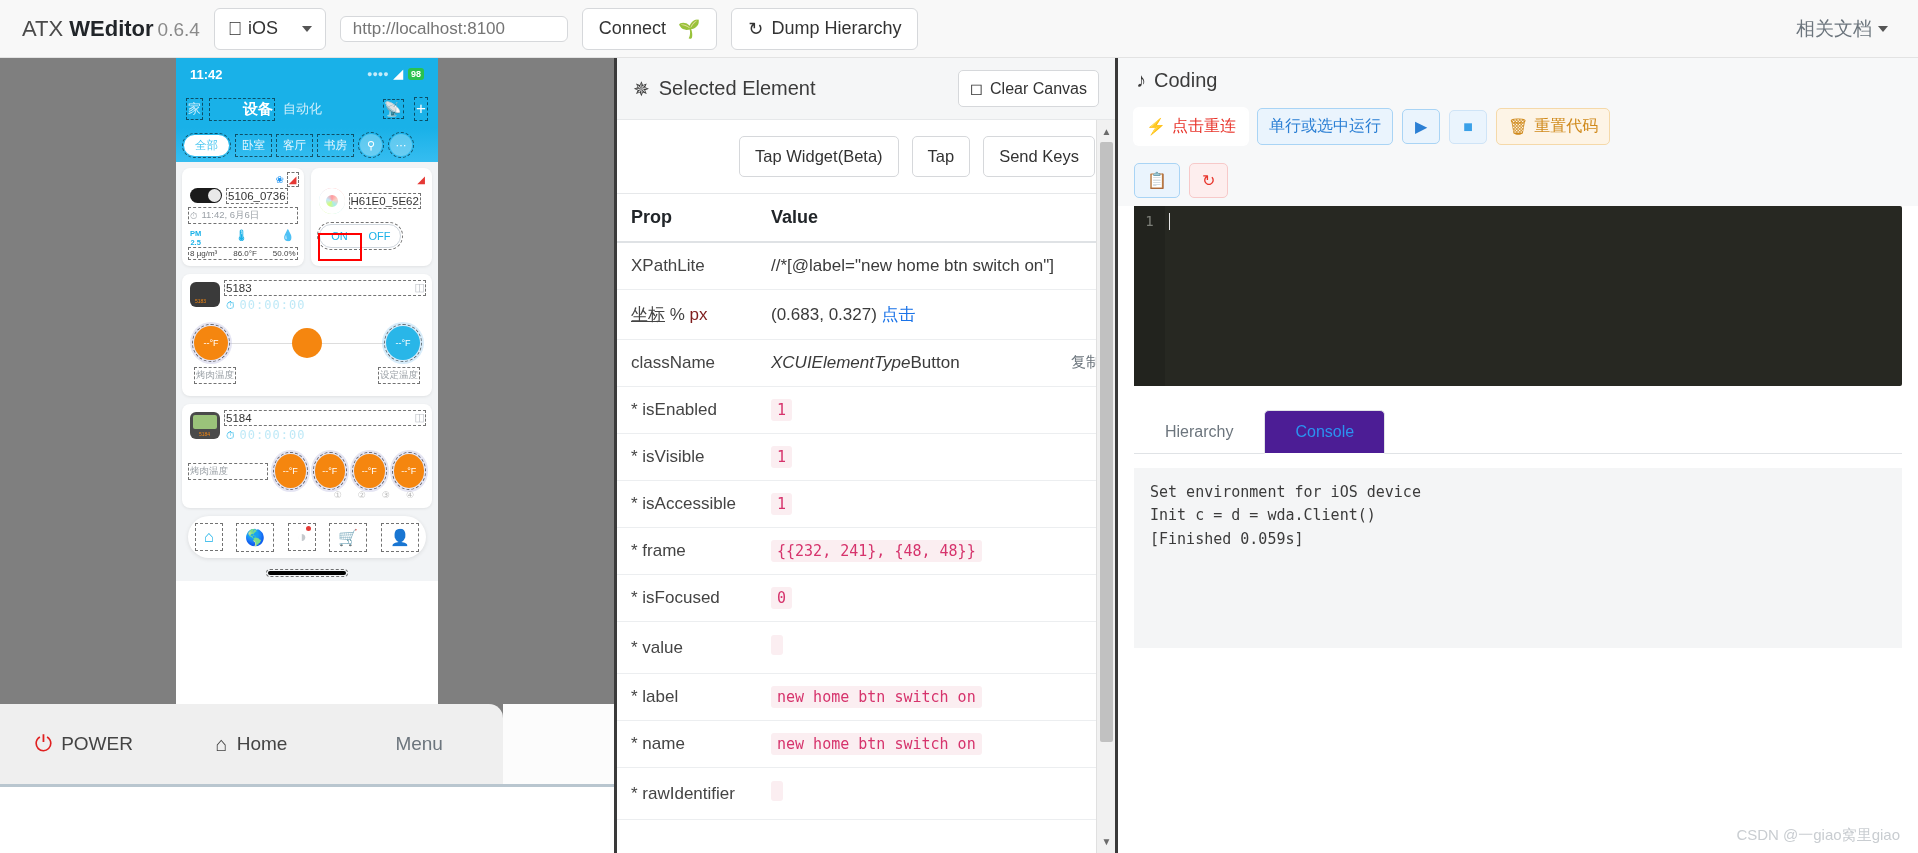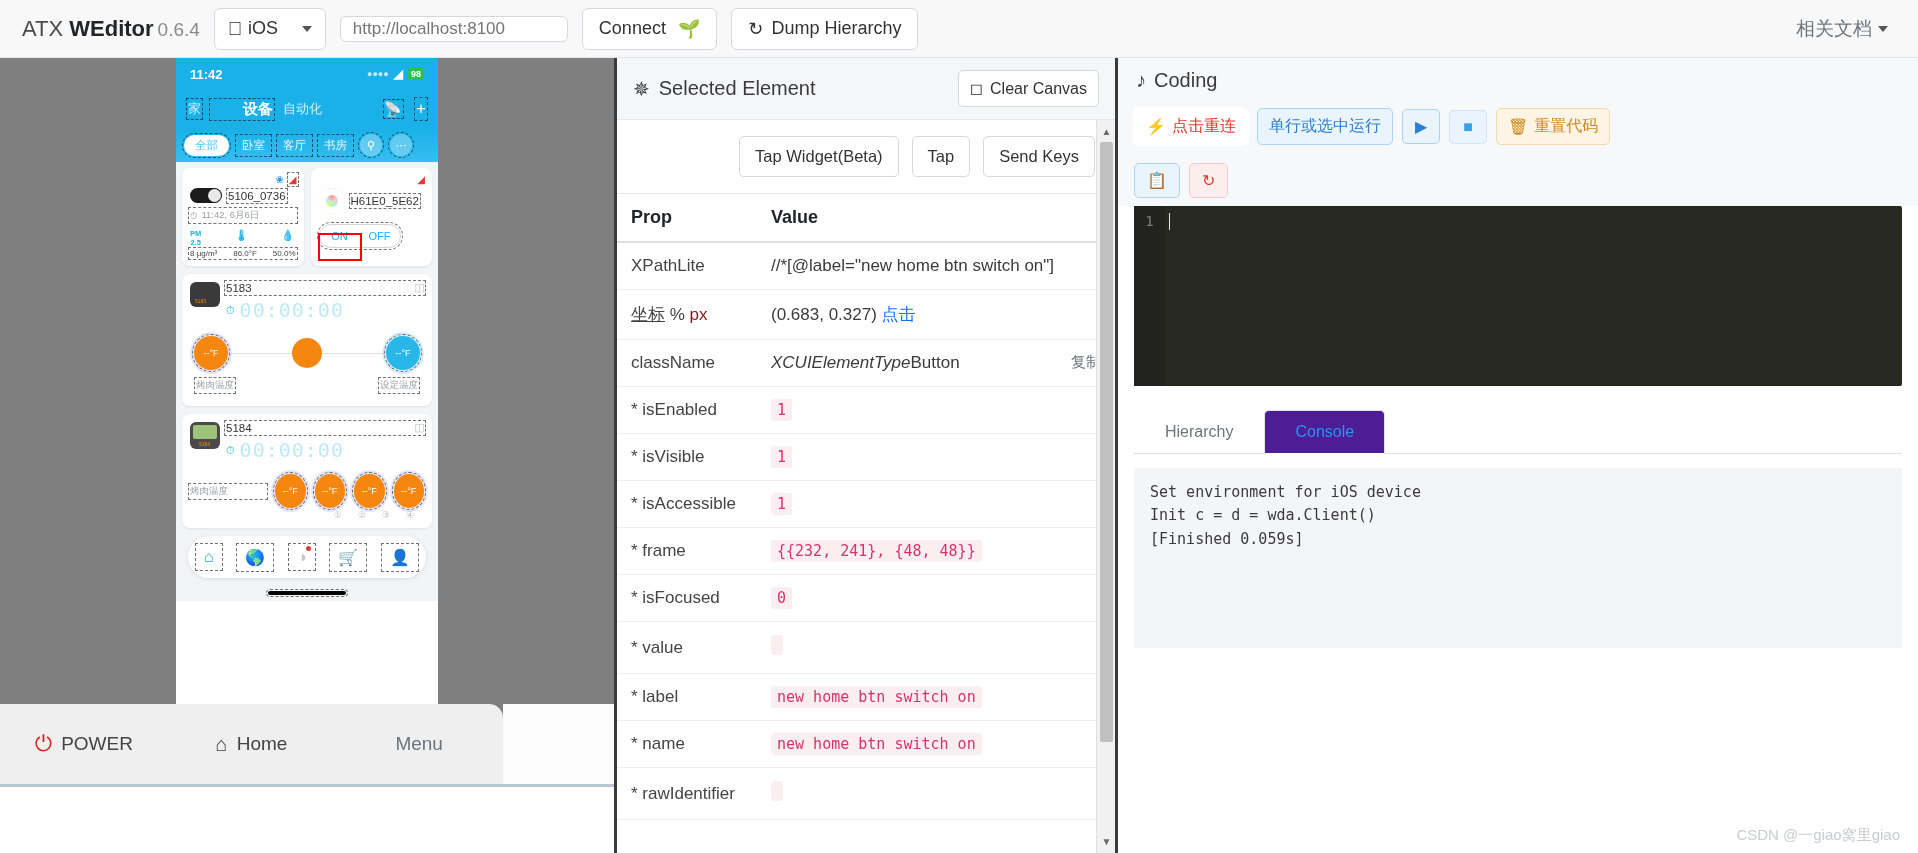--- a/index.html
+++ b/index.html
@@ -102,21 +102,21 @@
   .card-top { display:flex; align-items:center; gap:6px; }
   .dev-name { font-size: 11.5px; color:#333; }
   .mini-ico { position:absolute; top:6px; right:7px; display:flex; gap:5px; font-size:10px; }
   .sensor-row { display:flex; justify-content:space-between; margin-top:7px; font-size:8px; color:#444; }
   .sensor-row .lbl { color:#19b1e8; font-weight:bold; font-size:7.5px; text-align:center; }
   .time-line { display:flex; align-items:center; gap:4px; margin-top:6px; font-size:9.5px; color:#9aa0a6; }
   .onoff { display:flex; margin-top:10px; border:1px solid #cfd6dd; border-radius:15px; overflow:hidden; width:82px;}
   .onoff div { flex:1; text-align:center; font-size:11px; color:#19b1e8; padding:5px 0; }
   .sel-box { position:absolute; border:2px solid #ff0000; }
   .lcd { display:flex; align-items:center; gap:5px; margin-top:4px; }
-  .lcd .digits { color:#bfe9f7; font-size:20px; letter-spacing:1px; font-family:"DejaVu Sans Mono", monospace; }
+  .lcd .digits { color:#bfe9f7; font-size:12px; letter-spacing:1px; font-family:"DejaVu Sans Mono", monospace; }
   .temp-row { display:flex; align-items:center; justify-content:space-between; margin-top:14px; padding:0 4px; position:relative; }
   .bubble { width:34px;height:34px;border-radius:50%;display:flex;align-items:center;justify-content:center;color:#fff;font-size:9px; }
   .bubble.o { background:#f5860f; box-shadow: 0 0 0 4px rgba(180,180,220,.35); }
   .bubble.b { background:#29b6e8; box-shadow: 0 0 0 4px rgba(140,200,240,.35); }
   .bubble.plain { background:#f5860f; box-shadow:none; width:30px;height:30px; }
   .connector { position:absolute; left:40px; right:40px; top:17px; height:1px; background:#ddd; z-index:0; }
   .temp-labels { display:flex; justify-content:space-between; margin-top:9px; font-size:9.5px; color:#9aa0a6; padding: 0 6px;}
   .probe-row { display:flex; align-items:center; gap:9px; margin-top:12px; }
   .probe-row .cap { font-size:9.5px; color:#9aa0a6; flex: 0 0 auto; width: 76px;}
   .probe-nums { display:flex; justify-content:flex-end; gap:16px; font-size:9px; color:#bbb; margin-top:2px; padding-right:10px;}

